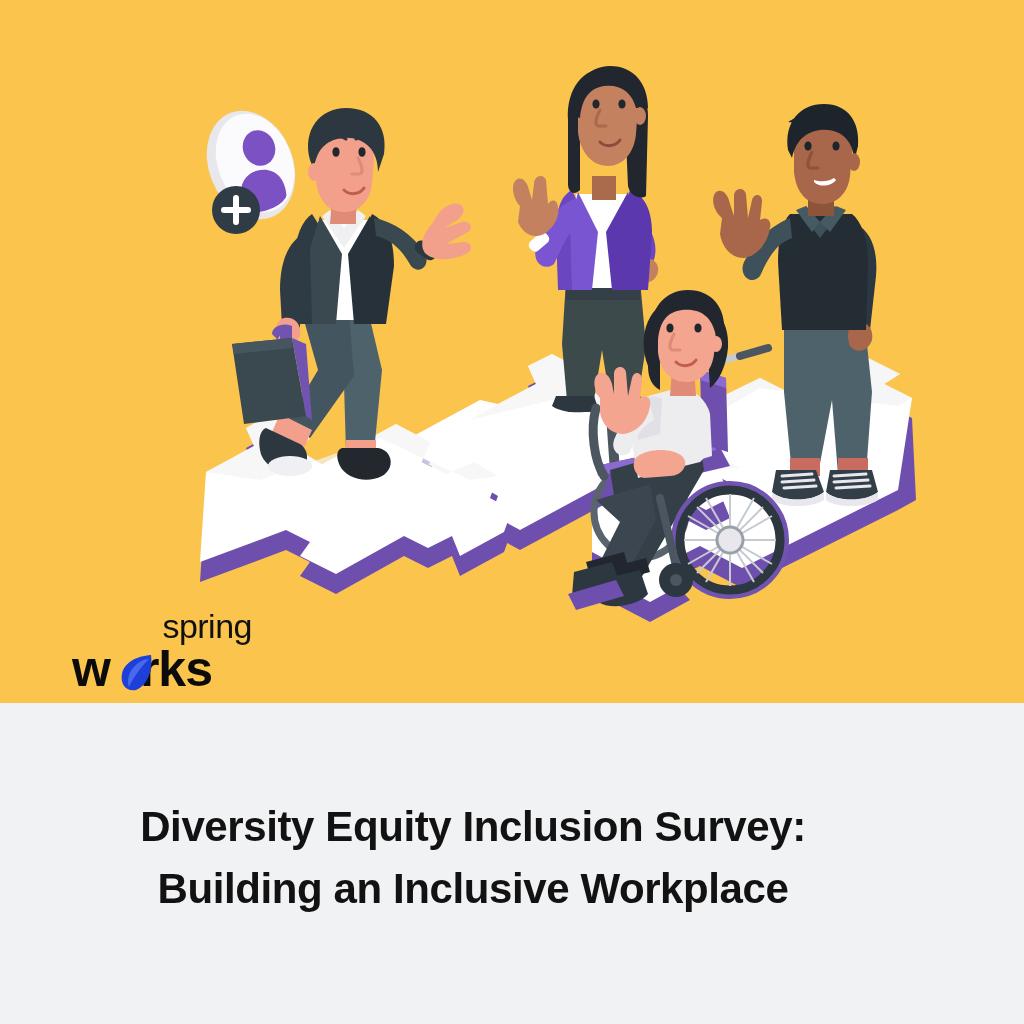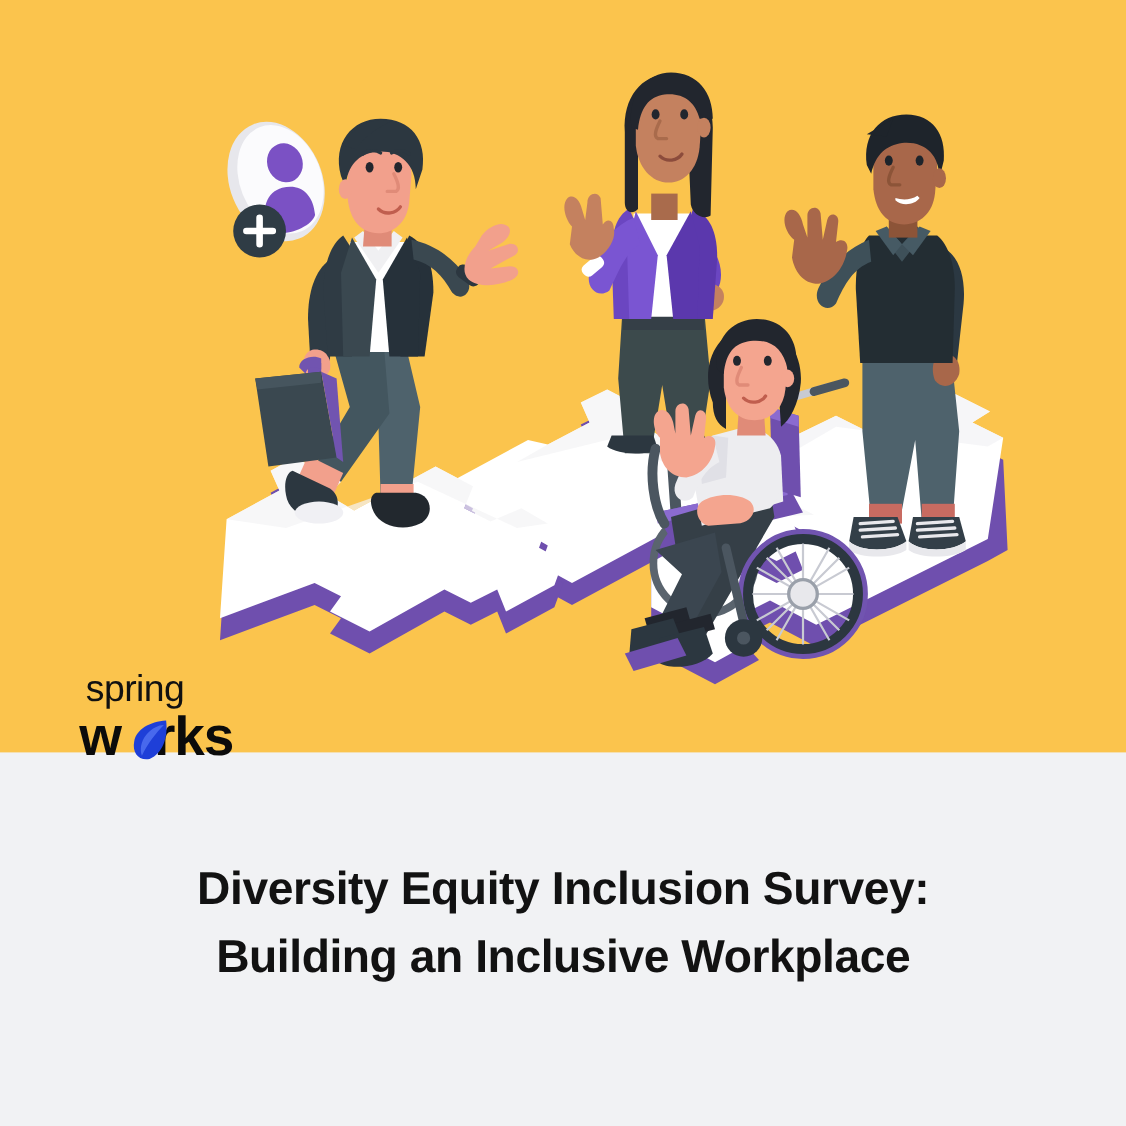--- a/index.html
+++ b/index.html
@@ -41,20 +41,21 @@
     z-index:5;
   }
   .logo-spring {
     font-size:34px;
     font-weight:300;
     letter-spacing:-0.5px;
     color:#111111;
     line-height:36px;
     padding-left:6px;
     font-family:"Liberation Sans","DejaVu Sans",sans-serif;
+    text-align:right;
   }
   .logo-works-row {
     position:relative;
     height:50px;
     line-height:50px;
   }
   .logo-works {
     font-size:50px;
     font-weight:700;
     letter-spacing:-1px;
@@ -68,27 +69,27 @@
     top:8px;
     width:36px;
     height:40px;
   }
   .logo-leaf svg { display:block; }
 
   
   .caption {
     position:absolute;
     left:0;
-    top:684px;
+    top:703px;
     width:1024px;
     height:309px;
     background:#F1F2F4;
     display:flex;
     align-items:center;
-    justify-content:center;
+    padding-left:33px;
   }
   .caption-title {
     width:880px;
     text-align:center;
     font-size:42px;
     line-height:62px;
     font-weight:700;
     letter-spacing:-0.4px;
     color:#121212;
     font-family:"Liberation Sans","DejaVu Sans",sans-serif;

